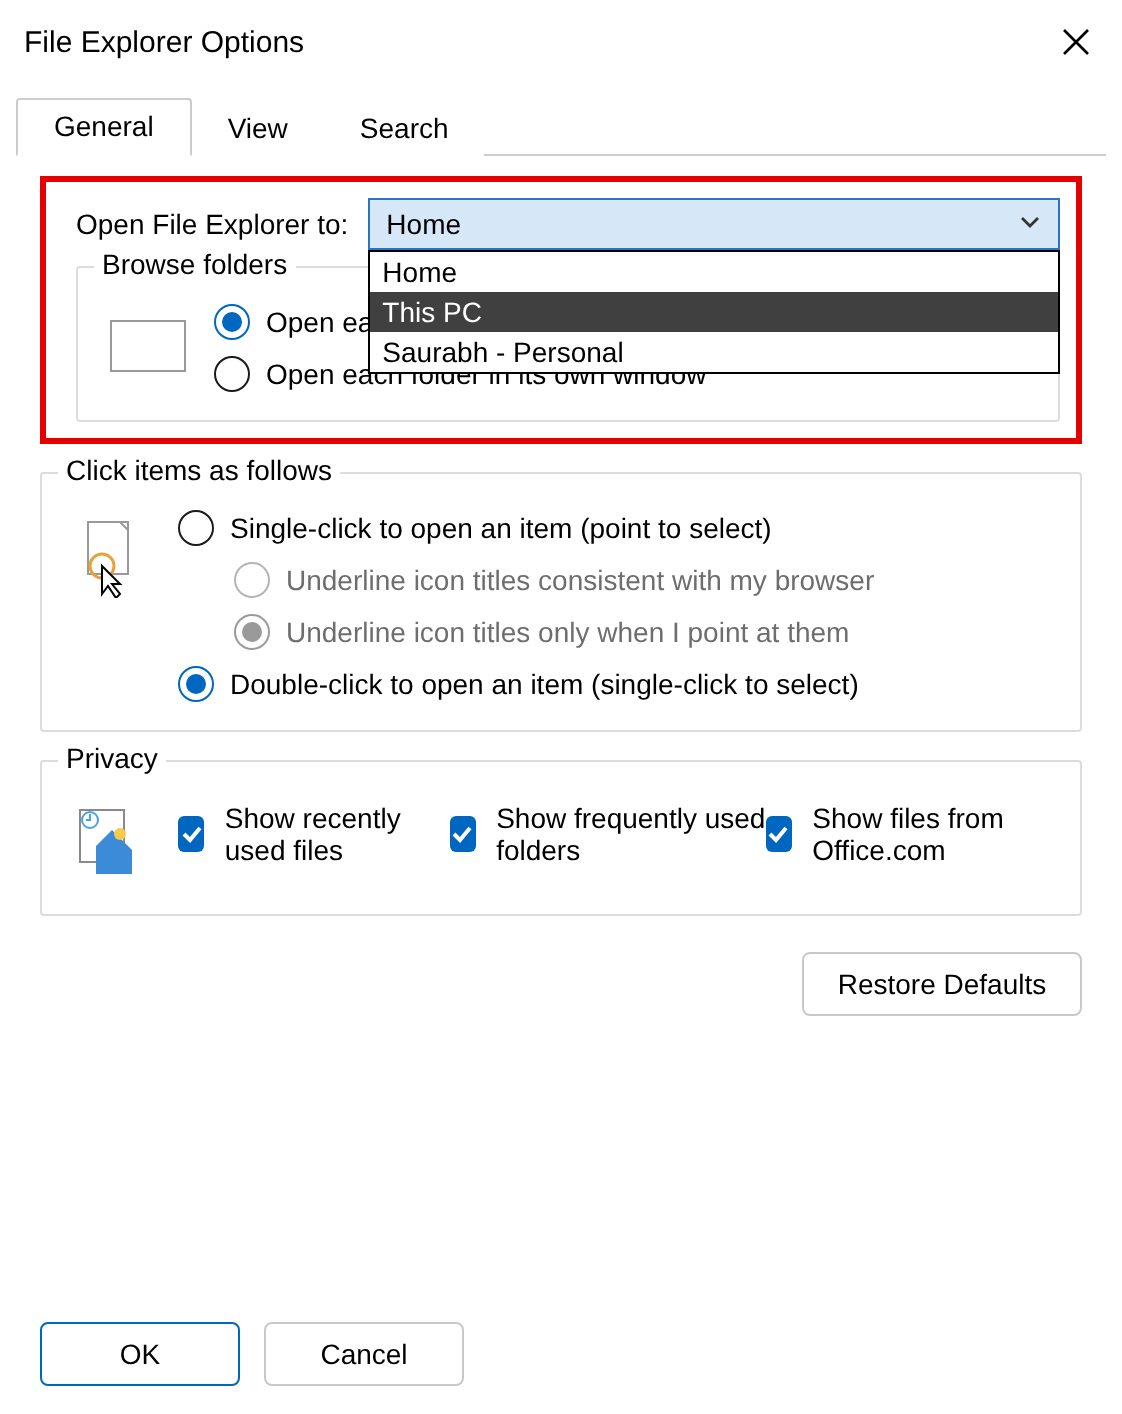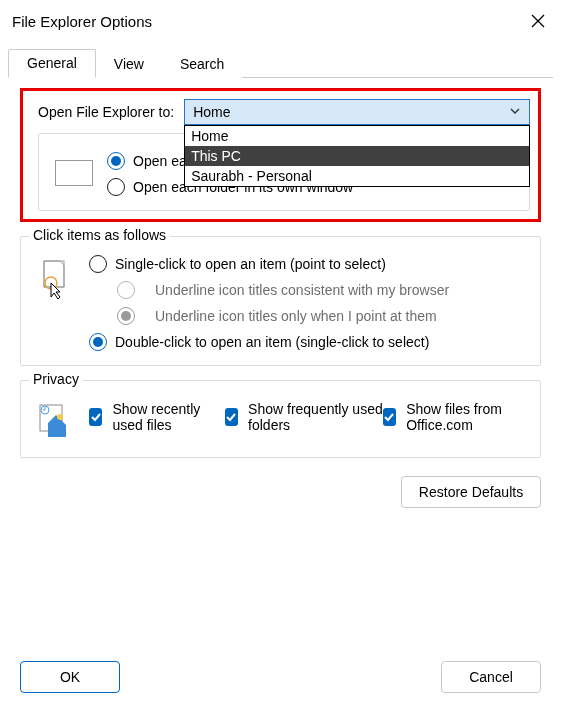--- a/index.html
+++ b/index.html
@@ -103,21 +103,21 @@
     padding: 0 4px;
     font-size: 14px;
   }
   .group-inner {
     display: flex;
     gap: 10px;
   }
   .icon-col { width: 48px; display:flex; align-items:flex-start; justify-content:center; padding-top:4px;}
   .opts-col { flex: 1; display: flex; flex-direction: column; gap: 8px; }
   .opt-row { display: flex; align-items: center; gap: 8px; }
-  .sub-row { margin-left: 28px; display:flex; align-items:center; gap:20px; color:#6e6e6e; }
+  .sub-row { margin-left: 28px; display:flex; align-items:center; gap:8px; color:#6e6e6e; }
   .radio {
     width: 18px; height: 18px; border: 1.5px solid #1a1a1a; border-radius: 50%;
     display:flex; align-items:center; justify-content:center; background:#fff;
   }
   .radio.sel { border-color:#0067c0; }
   .radio.sel::after { content:""; width:10px; height:10px; background:#0067c0; border-radius:50%; }
   .radio.dis { border-color:#b5b5b5; }
   .radio.seldis { border-color:#9a9a9a; }
   .radio.seldis::after { content:""; width:10px; height:10px; background:#9a9a9a; border-radius:50%; }
   .check {
@@ -135,21 +135,21 @@
     border-radius: 4px;
     display:flex; align-items:center; justify-content:center;
     font-size: 14px;
     padding: 0 14px;
   }
   .btn.def { border-color:#0067c0; border-width:1.5px; }
   .btn.dis { color:#9a9a9a; }
   .restore-row { display:flex; justify-content:flex-end; margin: 18px 20px 0 0; }
   .footer {
     position:absolute; bottom:14px; left:0; right:0;
-    display:flex; justify-content:space-between; gap:12px; padding:0 20px;
+    display:flex; justify-content:flex-start; gap:12px; padding:0 20px;
   }
   
   .folder-icon { width:36px; height:30px; position:relative; }
   .folder-icon::before { content:""; position:absolute; top:4px; left:0; width:36px; height:24px; border:1.5px solid #999; background:#fff; }
 </style>
 </head>
 <body>
 
 <div class="titlebar">
   <span class="title">File Explorer Options</span>
@@ -183,20 +183,21 @@
         </div>
         <div class="dd-list">
           <div class="dd-item">Home</div>
           <div class="dd-item hl">This PC</div>
           <div class="dd-item">Saurabh - Personal</div>
         </div>
       </div>
     </div>
 
     <div class="group" style="margin-top:6px;">
+      <span class="group-legend">Browse folders</span>
       <div class="group-inner">
         <div class="icon-col">
             <div class="folder-icon"></div>
           </div>
         <div class="opts-col">
           <div class="opt-row">
             <span class="radio sel"></span>
             <span>Open each folder in the same window</span>
           </div>
           <div class="opt-row">

